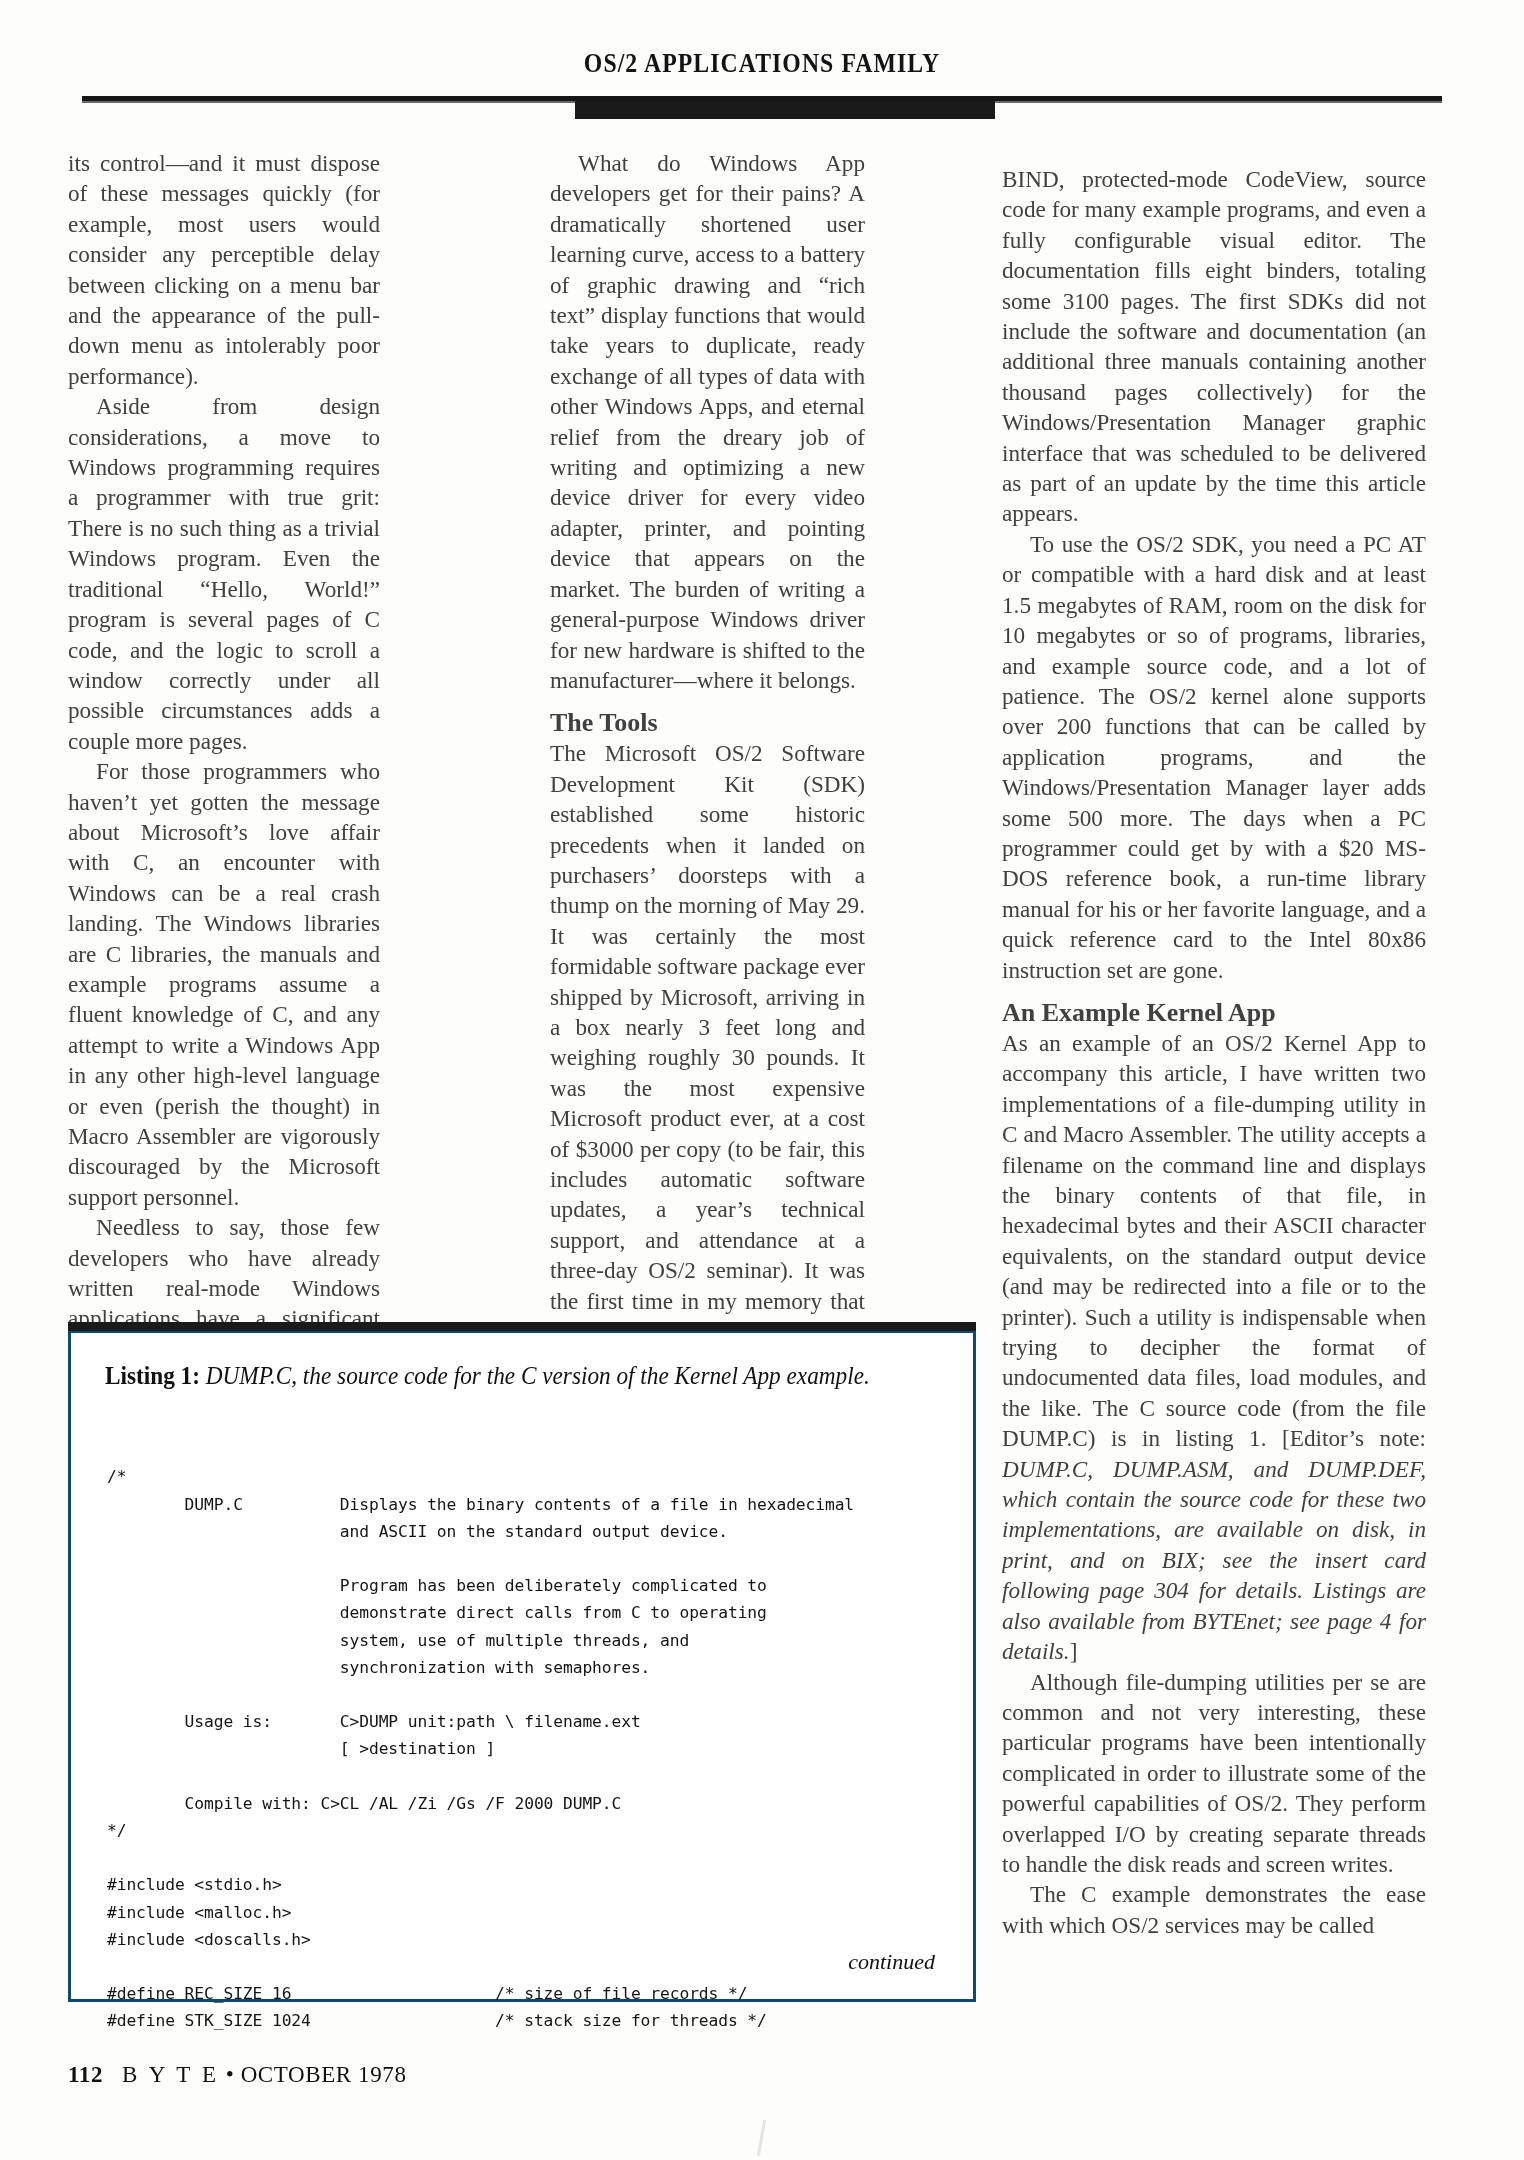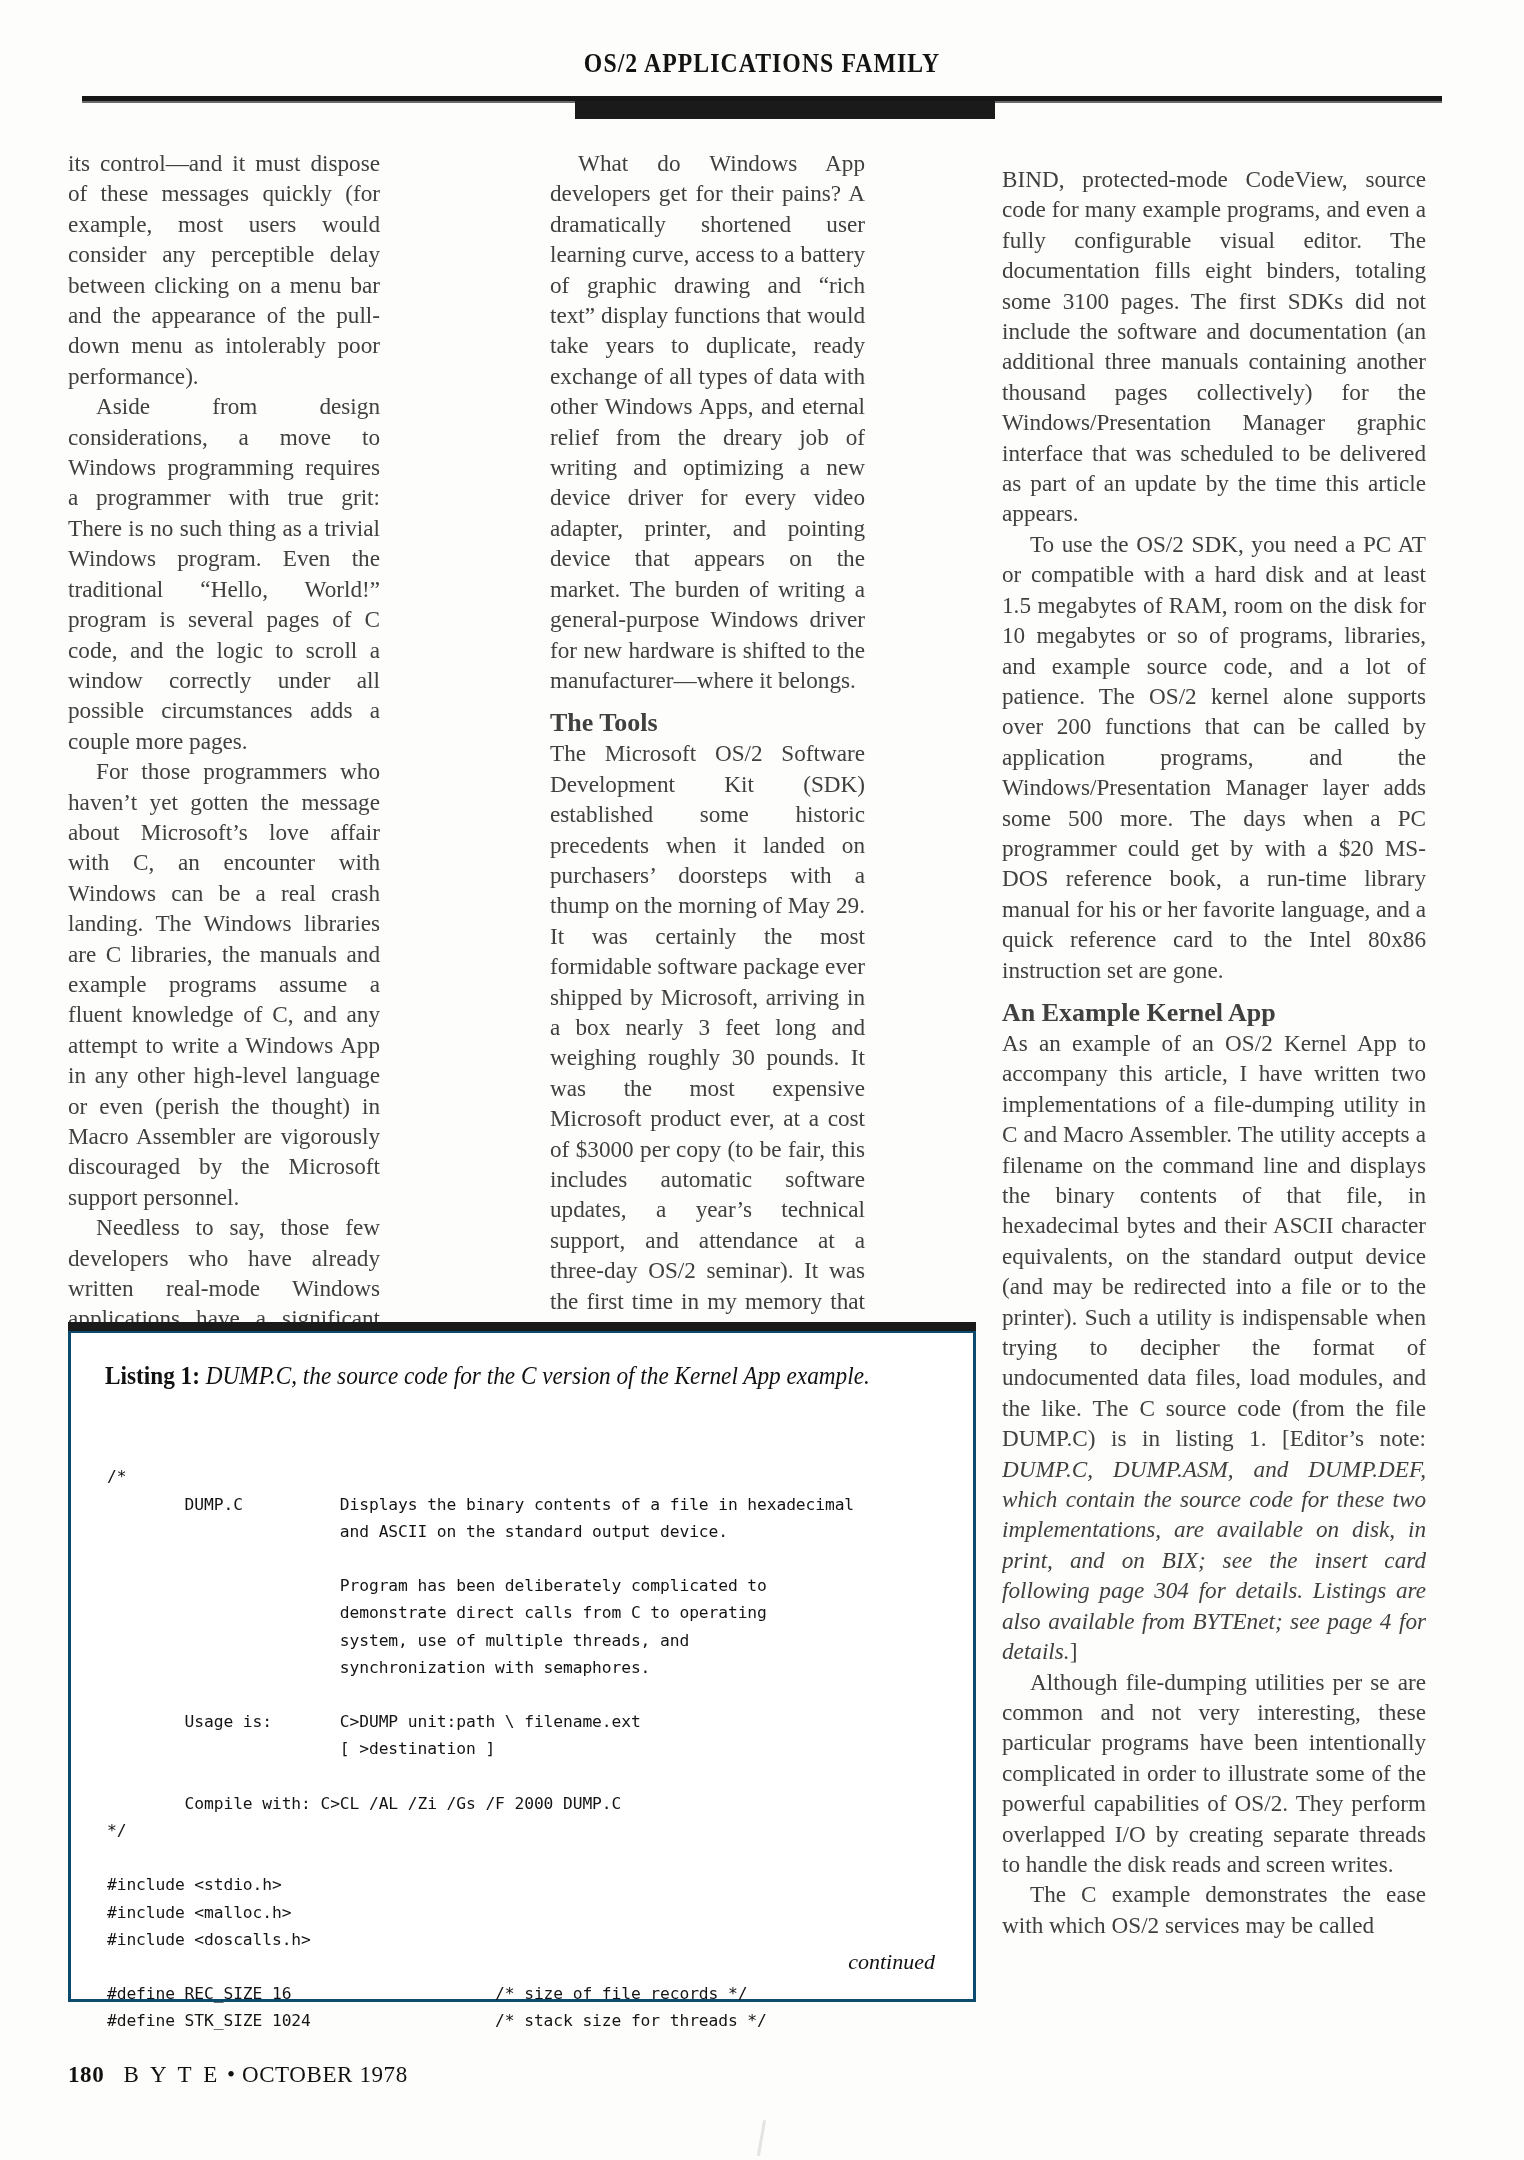--- a/index.html
+++ b/index.html
@@ -230,21 +230,21 @@
 #include &lt;stdio.h&gt;
 #include &lt;malloc.h&gt;
 #include &lt;doscalls.h&gt;
 
 #define REC_SIZE 16                     /* size of file records */
 #define STK_SIZE 1024                   /* stack size for threads */</pre>
     <div class="listing-continued">continued</div>
   </div>
 
   <div class="folio">
-    <span class="pageno">180</span>&nbsp;&nbsp;
+    <span class="pageno">112</span>&nbsp;&nbsp;
     <span class="mag">B Y T E</span>
     <span>•</span>
     <span>OCTOBER 1978</span>
   </div>
 
   <div class="scan-mark" style="left:760px; top:2120px; width:3px; height:36px; transform:rotate(10deg);"></div>
 
 </div>
 
 </body></html>

